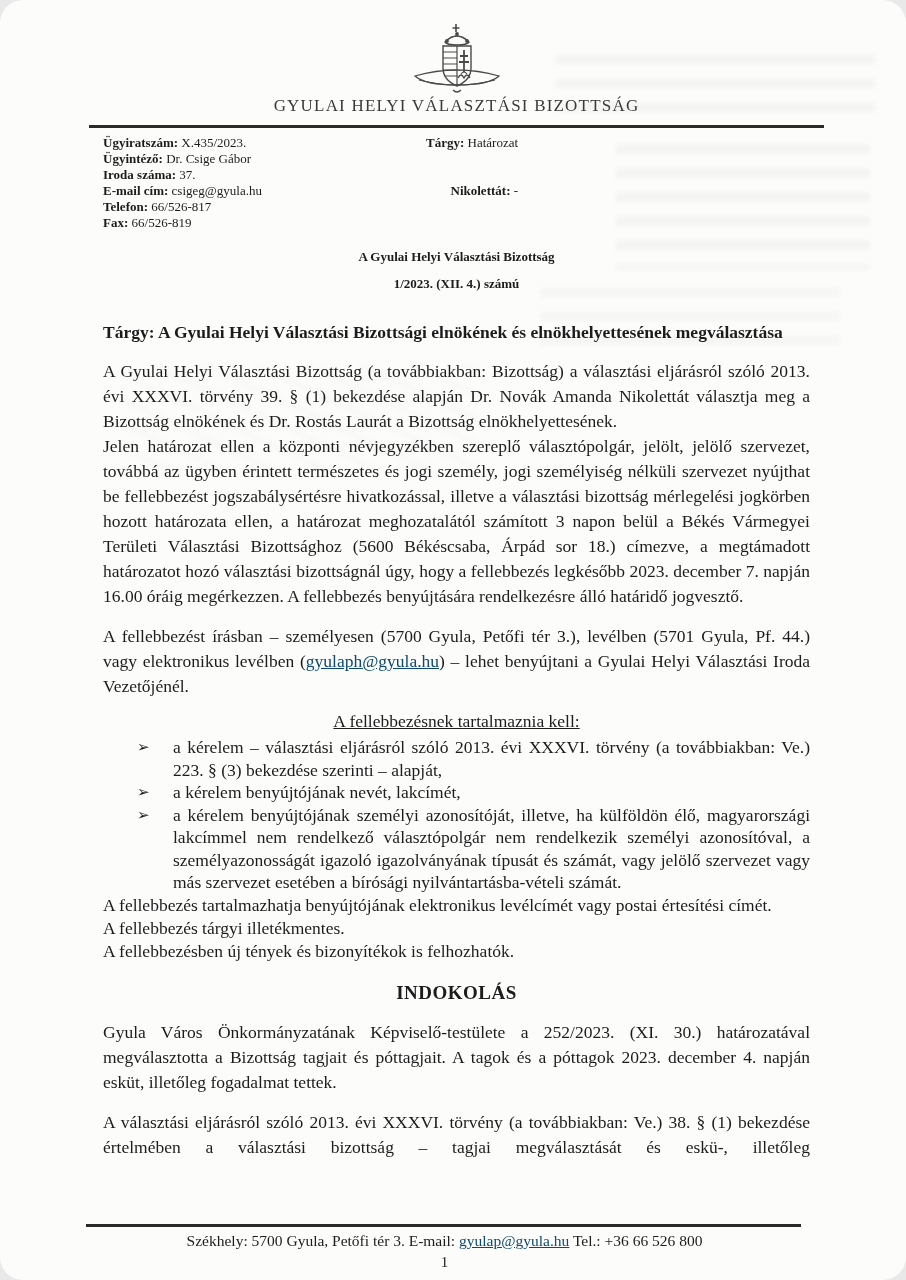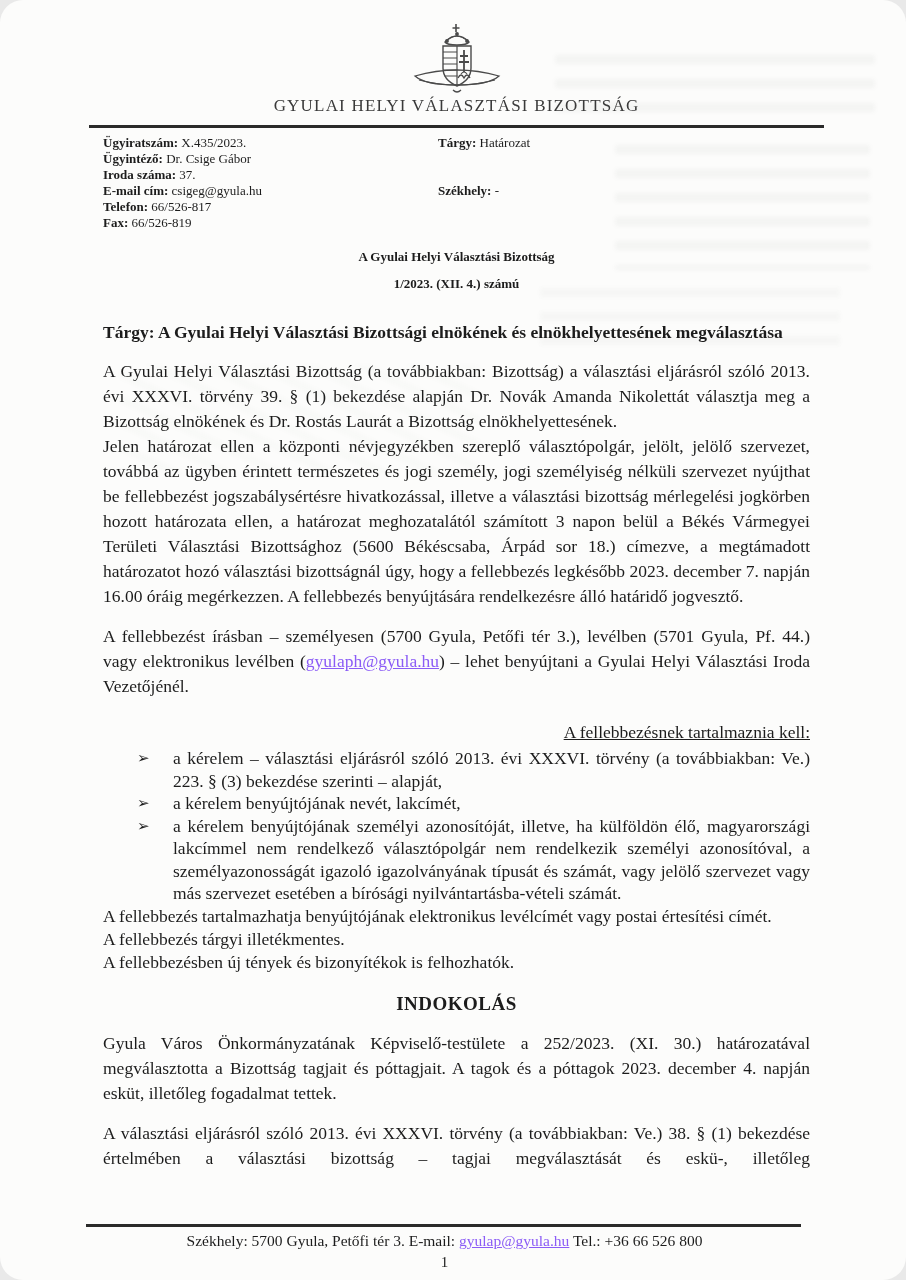--- a/index.html
+++ b/index.html
@@ -46,47 +46,47 @@
   }
   .header-rule {
     height: 3px;
     background: #2a2a2a;
     margin: 9px -14px 0 -14px;
   }
 
   
   .meta { position: relative; margin-top: 7px; height: 84px; font-size: 13px; line-height: 16px; }
   .meta b { font-weight: bold; }
-  .meta-right { position: absolute; left: 335px; top: 0; }
+  .meta-right { position: absolute; left: 323px; top: 0; text-align: right; }
   .meta-right .m2 { margin-top: 32px; }
 
   
   .title { text-align: center; font-weight: bold; font-size: 13px; line-height: 27px; margin-top: 24px; }
   .title .spaced { letter-spacing: 7px; }
 
   
   .subject {
     font-weight: bold;
     font-size: 17.5px;
     line-height: 26px;
     text-align: justify;
     margin-top: 22px;
   }
 
   .body-text { font-size: 17.5px; line-height: 25px; text-align: justify; }
   .p-first { margin-top: 14px; }
   .gap { margin-top: 15px; }
 
-  a.doc-link { color: #8b5cf6; text-decoration: underline; }
+  a.doc-link { color: #0c4a6e; text-decoration: underline; }
 
   .list-heading {
     font-size: 17.5px; line-height: 24px;
     text-decoration: underline;
-    margin-top: 21px;
-    text-align: right;
+    margin-top: 10px;
+    text-align: center;
   }
   ul.arrow-list { list-style: none; margin-top: 3px; }
   ul.arrow-list li {
     position: relative;
     padding-left: 70px;
     font-size: 17.5px;
     line-height: 22.5px;
     text-align: justify;
   }
   ul.arrow-list li .marker {
@@ -158,21 +158,21 @@
       <div>
         <div><b>Ügyiratszám:</b> <span>X.435/2023.</span></div>
         <div><b>Ügyintéző:</b> <span>Dr. Csige Gábor</span></div>
         <div><b>Iroda száma:</b> <span>37.</span></div>
         <div><b>E-mail cím:</b> <span>csigeg@gyula.hu</span></div>
         <div><b>Telefon:</b> <span>66/526-817</span></div>
         <div><b>Fax:</b> <span>66/526-819</span></div>
       </div>
       <div class="meta-right">
         <div class="m1"><b>Tárgy:</b> <span>Határozat</span></div>
-        <div class="m2"><b>Székhely:</b> <span>-</span></div>
+        <div class="m2"><b>Nikolettát:</b> <span>-</span></div>
       </div>
     </div>
 
     <div class="title">
       <div>A Gyulai Helyi Választási Bizottság</div>
       <div>1/2023. (XII. 4.) számú</div>
     </div>
 
     <div class="subject">Tárgy: A Gyulai Helyi Választási Bizottsági elnökének és elnökhelyettesének megválasztása</div>
 

